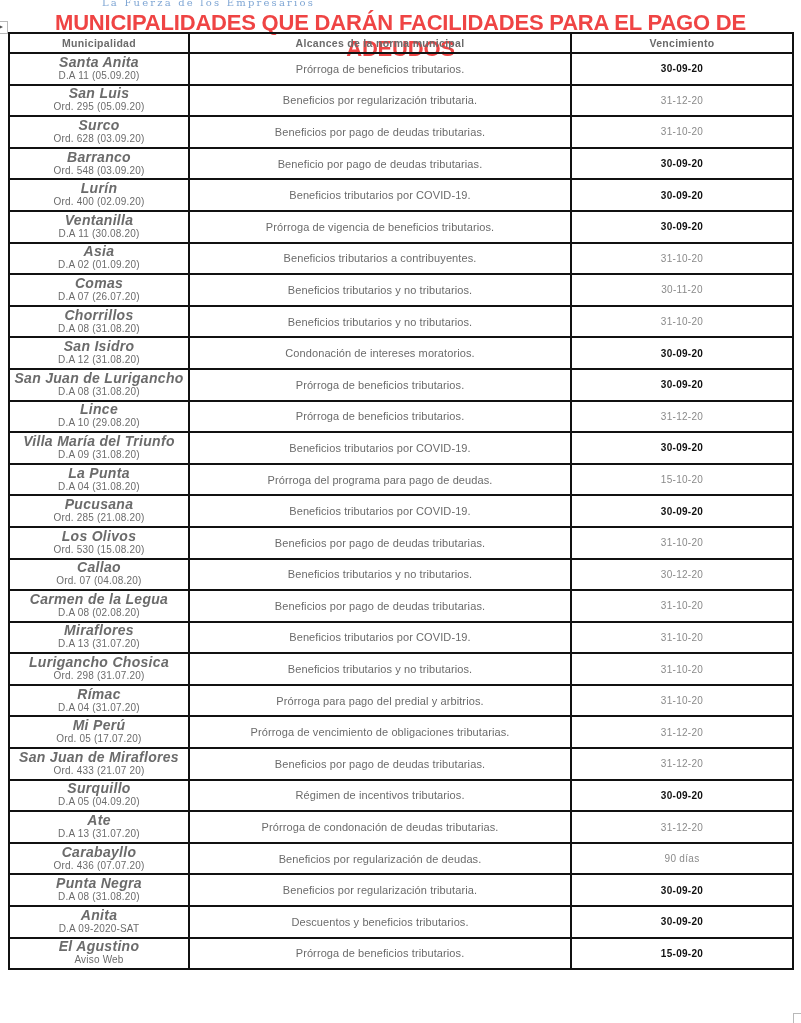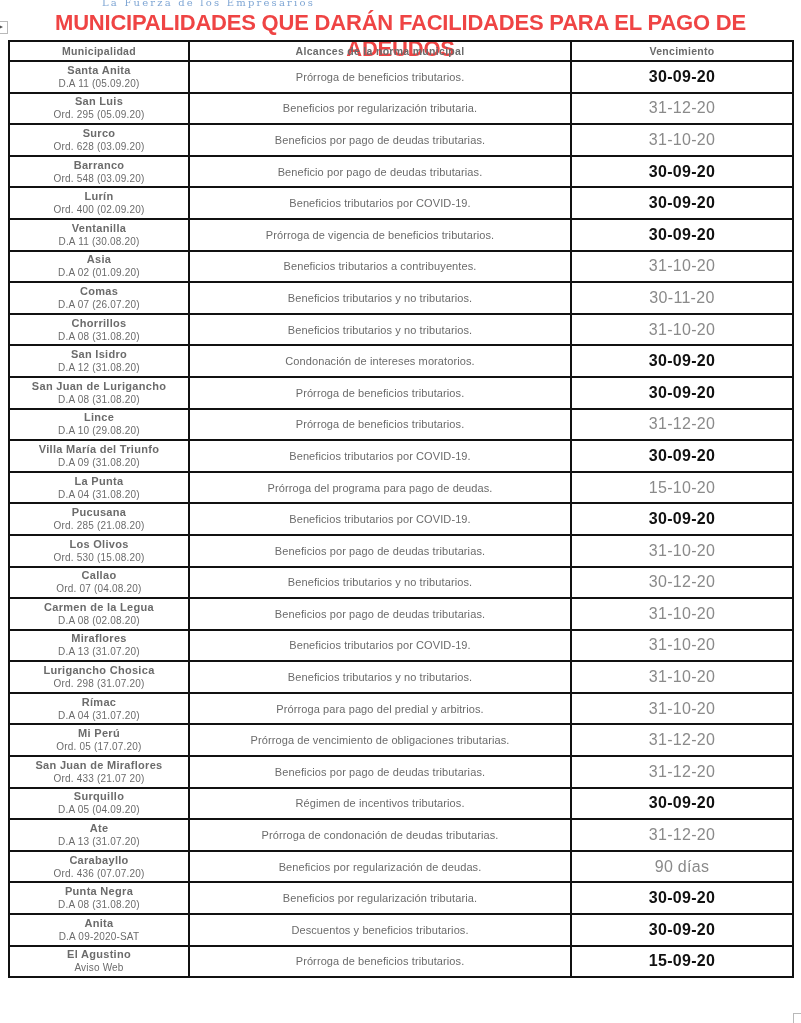--- a/index.html
+++ b/index.html
@@ -16,36 +16,36 @@
   .anchor-icon::after {
     content: ""; position: absolute; left: 1px; top: 3px; width: 0; height: 0;
     border-left: 4px solid #555; border-top: 2px solid transparent; border-bottom: 2px solid transparent;
   }
   .title {
     position: absolute; left: 0; width: 801px; top: 10px; text-align: center;
     font-family: "Liberation Sans", sans-serif; font-weight: bold; font-size: 22px;
     color: #ef4444; letter-spacing: -0.2px;
   }
   table.grid {
-    position: absolute; left: 8px; top: 40px; width: 784px;
+    position: absolute; left: 8px; top: 32px; width: 784px;
     border-collapse: collapse; table-layout: fixed;
   }
   table.grid th, table.grid td {
     border: 2px solid #111; padding: 0; text-align: center; vertical-align: middle;
     font-family: "Liberation Sans", sans-serif;
   }
   table.grid th {
     height: 18px; font-size: 10.5px; font-weight: bold; color: #6b6b6b; letter-spacing: 0.3px;
   }
   table.grid td { height: 29.6px; }
   col.c1 { width: 180px; } col.c2 { width: 382px; } col.c3 { width: 222px; }
-  .muni-name { display: block; font-size: 11px; font-weight: bold; color: #6b6b6b; letter-spacing: 0.3px; line-height: 14px; }
+  .muni-name { display: block; font-size: 14px; font-weight: bold; color: #6b6b6b; letter-spacing: 0.3px; line-height: 14px; font-style: italic; }
   .muni-norm { display: block; font-size: 10px; color: #6b6b6b; letter-spacing: 0.2px; line-height: 14px; }
   .scope { font-size: 11px; color: #6b6b6b; letter-spacing: 0.1px; }
-  .due { font-size: 16px; color: #8a8a8a; letter-spacing: 0.3px; }
+  .due { font-size: 10px; color: #8a8a8a; letter-spacing: 0.3px; }
   .due.bold { font-weight: bold; color: #111; }
   .resize-handle {
     position: absolute; left: 793px; top: 1013px; width: 10px; height: 12px;
     border-left: 1px solid #b9b9b9; border-top: 1px solid #b9b9b9;
   }
 </style>
 </head>
 <body>
 
 <div class="tagline">La Fuerza de los Empresarios</div>

